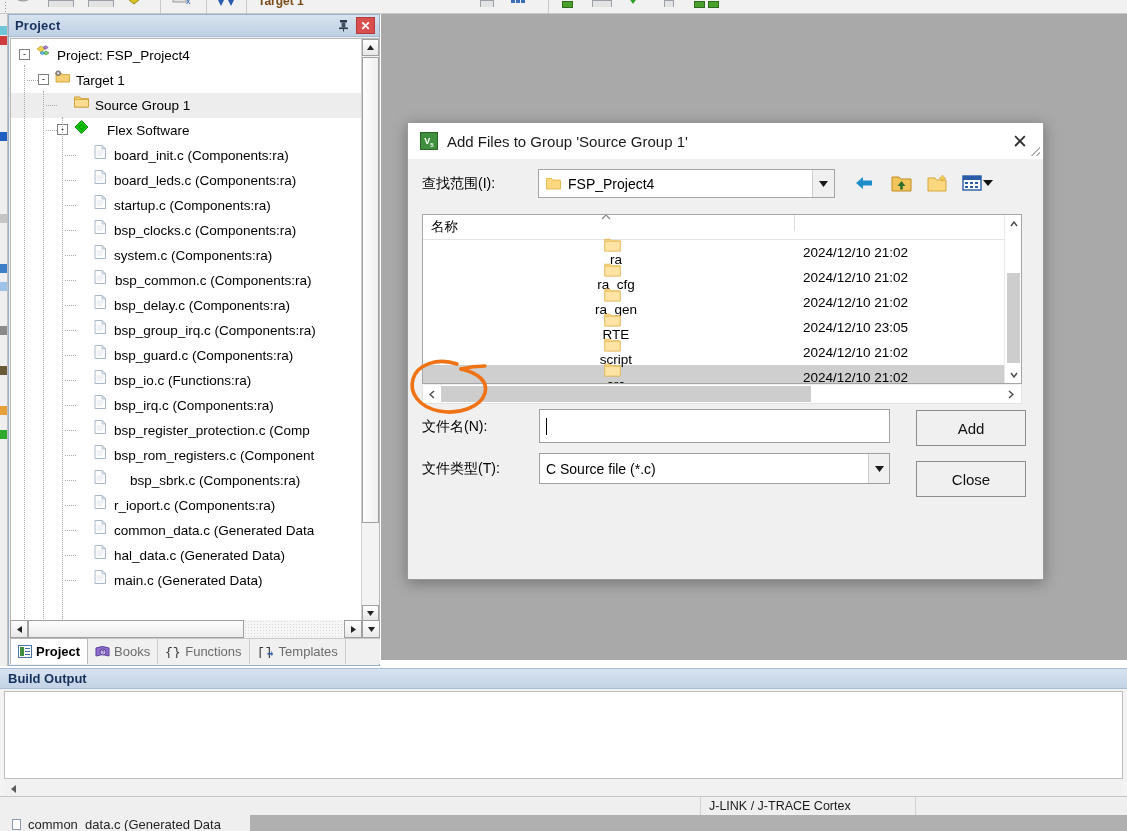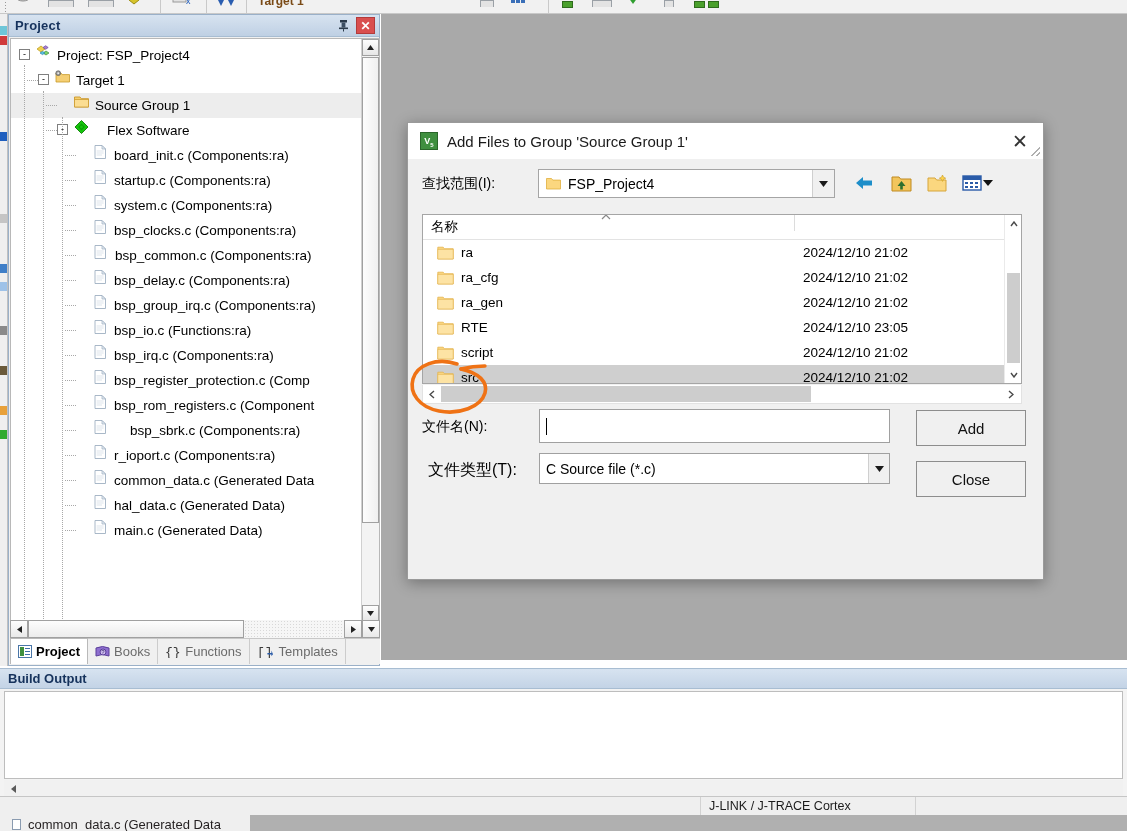--- a/index.html
+++ b/index.html
@@ -251,21 +251,21 @@
   }
   .list-head {
     position: relative; height: 25px; background: #ffffff;
     border-bottom: 1px solid #e3e3e3; display: flex; align-items: center;
   }
   .lh-cell { font-size: 13.5px; padding-left: 8px; position: relative; height: 37px; display:flex; align-items:center;}
   .lh-sep { position: absolute; top: 3px; width: 1px; height: 19px; background: #dcdcdc; }
   .lh-sort { position: absolute; top: 2px; font-size: 10px; color: #666; }
   .lrow { height: 25px; display: flex; align-items: center; font-size: 13.5px; }
   .lrow.sel { background: #cfcfcf; }
-  .lrow .nm { width: 372px; display: flex; align-items: center; padding-left: 14px; }
+  .lrow .nm { width: 372px; display: flex; align-items: center; padding-left: 14px; flex-direction: column; }
   .lrow .dt { padding-left: 8px; }
   .folder-ico { width: 17px; height: 14px; margin-right: 7px; position: relative; flex:0 0 auto;}
 
   .list-vsb {
     position: absolute; right: 0; top: 0; width: 17px; height: 168px;
     background: #ffffff; border-left: 1px solid #eaeaea;
   }
   .lv-arrow { width: 17px; height: 17px; display:flex; align-items:center; justify-content:center;
     color:#5a5a5a; font-size: 10px; }
   .lv-thumb { position: absolute; left: 2px; width: 13px; background: #cdcdcd; }
@@ -273,21 +273,21 @@
   .hscroll {
     position: absolute; left: 14px; top: 226px; width: 600px; height: 19px;
     background: #ffffff; display: flex; align-items: center;
     border: 1px solid #e2e2e2; border-top:none;
   }
   .hs-arrow { width: 18px; height: 17px; display:flex; align-items:center; justify-content:center;
     color:#5a5a5a; font-size: 11px; }
   .hs-thumb { position:absolute; left: 18px; top: 1px; height: 16px; width: 370px; background:#cdcdcd; }
 
   .lbl-fn { position: absolute; left: 14px; top: 259px; font-size: 14px; }
-  .lbl-ft { position: absolute; left: 20px; top: 301px; font-size: 16px; }
+  .lbl-ft { position: absolute; left: 14px; top: 301px; font-size: 14px; }
 
   .input-fn {
     position: absolute; left: 131px; top: 250px; width: 351px; height: 34px;
     background: #fff; border: 1px solid #a0a0a0; display:flex; align-items:center;
     padding-left: 6px;
   }
   .caret { width:1px; height:17px; background:#000; }
   .combo-ft {
     position: absolute; left: 131px; top: 294px; width: 351px; height: 31px;
     background: #fff; border: 1px solid #a0a0a0; display: flex; align-items: center;
@@ -471,68 +471,84 @@
               <svg width="17" height="16" viewBox="0 0 17 16">
                 <path d="M3 1.5h7l3.5 3.5v9.5H3z" fill="#ffffff" stroke="#9fb0c2" stroke-width="0.9"></path>
                 <path d="M10 1.5v3.5h3.5z" fill="#e4ebf2" stroke="#9fb0c2" stroke-width="0.7"></path>
                 <g stroke="#cfd8e2" stroke-width="0.7">
                   <line x1="4.6" y1="7" x2="11.6" y2="7"></line>
                   <line x1="4.6" y1="9" x2="11.6" y2="9"></line>
                   <line x1="4.6" y1="11" x2="10" y2="11"></line>
                 </g>
               </svg>
             </span>
+            <span class="tlabel" style="position: absolute; left: 103px;">board_leds.c (Components:ra)</span>
+          </div>
+          <div class="trow">
+            <div class="tdash" style="left: 54px; top: 12px; width: 11px;"></div>
+            <div style="position: absolute; left: 65px; top: 6px;"></div>
+            <span class="ticon" style="position: absolute; left: 81px; top: 1px;">
+              <svg width="17" height="16" viewBox="0 0 17 16">
+                <path d="M3 1.5h7l3.5 3.5v9.5H3z" fill="#ffffff" stroke="#9fb0c2" stroke-width="0.9"></path>
+                <path d="M10 1.5v3.5h3.5z" fill="#e4ebf2" stroke="#9fb0c2" stroke-width="0.7"></path>
+                <g stroke="#cfd8e2" stroke-width="0.7">
+                  <line x1="4.6" y1="7" x2="11.6" y2="7"></line>
+                  <line x1="4.6" y1="9" x2="11.6" y2="9"></line>
+                  <line x1="4.6" y1="11" x2="10" y2="11"></line>
+                </g>
+              </svg>
+            </span>
             <span class="tlabel" style="position: absolute; left: 103px;">startup.c (Components:ra)</span>
           </div>
           <div class="trow">
             <div class="tdash" style="left: 54px; top: 12px; width: 11px;"></div>
             <div style="position: absolute; left: 65px; top: 6px;"></div>
             <span class="ticon" style="position: absolute; left: 81px; top: 1px;">
               <svg width="17" height="16" viewBox="0 0 17 16">
                 <path d="M3 1.5h7l3.5 3.5v9.5H3z" fill="#ffffff" stroke="#9fb0c2" stroke-width="0.9"></path>
                 <path d="M10 1.5v3.5h3.5z" fill="#e4ebf2" stroke="#9fb0c2" stroke-width="0.7"></path>
                 <g stroke="#cfd8e2" stroke-width="0.7">
                   <line x1="4.6" y1="7" x2="11.6" y2="7"></line>
                   <line x1="4.6" y1="9" x2="11.6" y2="9"></line>
                   <line x1="4.6" y1="11" x2="10" y2="11"></line>
                 </g>
               </svg>
             </span>
+            <span class="tlabel" style="position: absolute; left: 103px;">bsp_clocks.c (Components:ra)</span>
+          </div>
+          <div class="trow">
+            <div class="tdash" style="left: 54px; top: 12px; width: 11px;"></div>
+            <div style="position: absolute; left: 65px; top: 6px;"></div>
+            <span class="ticon" style="position: absolute; left: 81px; top: 1px;">
+              <svg width="17" height="16" viewBox="0 0 17 16">
+                <path d="M3 1.5h7l3.5 3.5v9.5H3z" fill="#ffffff" stroke="#9fb0c2" stroke-width="0.9"></path>
+                <path d="M10 1.5v3.5h3.5z" fill="#e4ebf2" stroke="#9fb0c2" stroke-width="0.7"></path>
+                <g stroke="#cfd8e2" stroke-width="0.7">
+                  <line x1="4.6" y1="7" x2="11.6" y2="7"></line>
+                  <line x1="4.6" y1="9" x2="11.6" y2="9"></line>
+                  <line x1="4.6" y1="11" x2="10" y2="11"></line>
+                </g>
+              </svg>
+            </span>
             <span class="tlabel" style="position: absolute; left: 103px;">system.c (Components:ra)</span>
           </div>
           <div class="trow">
             <div class="tdash" style="left: 54px; top: 12px; width: 11px;"></div>
             <div style="position: absolute; left: 65px; top: 6px;"></div>
             <span class="ticon" style="position: absolute; left: 81px; top: 1px;">
               <svg width="17" height="16" viewBox="0 0 17 16">
                 <path d="M3 1.5h7l3.5 3.5v9.5H3z" fill="#ffffff" stroke="#9fb0c2" stroke-width="0.9"></path>
                 <path d="M10 1.5v3.5h3.5z" fill="#e4ebf2" stroke="#9fb0c2" stroke-width="0.7"></path>
                 <g stroke="#cfd8e2" stroke-width="0.7">
                   <line x1="4.6" y1="7" x2="11.6" y2="7"></line>
                   <line x1="4.6" y1="9" x2="11.6" y2="9"></line>
                   <line x1="4.6" y1="11" x2="10" y2="11"></line>
                 </g>
               </svg>
             </span>
-            <span class="tlabel" style="position: absolute; left: 103px;">bsp_clocks.c (Components:ra)</span>
-          </div>
-          <div class="trow">
-            <div class="tdash" style="left: 54px; top: 12px; width: 11px;"></div>
-            <div style="position: absolute; left: 65px; top: 6px;"></div>
-            <span class="ticon" style="position: absolute; left: 81px; top: 1px;">
-              <svg width="17" height="16" viewBox="0 0 17 16">
-                <path d="M3 1.5h7l3.5 3.5v9.5H3z" fill="#ffffff" stroke="#9fb0c2" stroke-width="0.9"></path>
-                <path d="M10 1.5v3.5h3.5z" fill="#e4ebf2" stroke="#9fb0c2" stroke-width="0.7"></path>
-                <g stroke="#cfd8e2" stroke-width="0.7">
-                  <line x1="4.6" y1="7" x2="11.6" y2="7"></line>
-                  <line x1="4.6" y1="9" x2="11.6" y2="9"></line>
-                  <line x1="4.6" y1="11" x2="10" y2="11"></line>
-                </g>
-              </svg>
-            </span>
             <span class="tlabel" style="position: absolute; left: 104px;">bsp_common.c (Components:ra)</span>
           </div>
           <div class="trow">
             <div class="tdash" style="left: 54px; top: 12px; width: 11px;"></div>
             <div style="position: absolute; left: 65px; top: 6px;"></div>
             <span class="ticon" style="position: absolute; left: 81px; top: 1px;">
               <svg width="17" height="16" viewBox="0 0 17 16">
                 <path d="M3 1.5h7l3.5 3.5v9.5H3z" fill="#ffffff" stroke="#9fb0c2" stroke-width="0.9"></path>
                 <path d="M10 1.5v3.5h3.5z" fill="#e4ebf2" stroke="#9fb0c2" stroke-width="0.7"></path>
                 <g stroke="#cfd8e2" stroke-width="0.7">
@@ -552,20 +568,36 @@
                 <path d="M3 1.5h7l3.5 3.5v9.5H3z" fill="#ffffff" stroke="#9fb0c2" stroke-width="0.9"></path>
                 <path d="M10 1.5v3.5h3.5z" fill="#e4ebf2" stroke="#9fb0c2" stroke-width="0.7"></path>
                 <g stroke="#cfd8e2" stroke-width="0.7">
                   <line x1="4.6" y1="7" x2="11.6" y2="7"></line>
                   <line x1="4.6" y1="9" x2="11.6" y2="9"></line>
                   <line x1="4.6" y1="11" x2="10" y2="11"></line>
                 </g>
               </svg>
             </span>
             <span class="tlabel" style="position: absolute; left: 103px;">bsp_group_irq.c (Components:ra)</span>
+          </div>
+          <div class="trow">
+            <div class="tdash" style="left: 54px; top: 12px; width: 11px;"></div>
+            <div style="position: absolute; left: 65px; top: 6px;"></div>
+            <span class="ticon" style="position: absolute; left: 81px; top: 1px;">
+              <svg width="17" height="16" viewBox="0 0 17 16">
+                <path d="M3 1.5h7l3.5 3.5v9.5H3z" fill="#ffffff" stroke="#9fb0c2" stroke-width="0.9"></path>
+                <path d="M10 1.5v3.5h3.5z" fill="#e4ebf2" stroke="#9fb0c2" stroke-width="0.7"></path>
+                <g stroke="#cfd8e2" stroke-width="0.7">
+                  <line x1="4.6" y1="7" x2="11.6" y2="7"></line>
+                  <line x1="4.6" y1="9" x2="11.6" y2="9"></line>
+                  <line x1="4.6" y1="11" x2="10" y2="11"></line>
+                </g>
+              </svg>
+            </span>
+            <span class="tlabel" style="position: absolute; left: 103px;">bsp_guard.c (Components:ra)</span>
           </div>
           <div class="trow">
             <div class="tdash" style="left: 54px; top: 12px; width: 11px;"></div>
             <div style="position: absolute; left: 65px; top: 6px;"></div>
             <span class="ticon" style="position: absolute; left: 81px; top: 1px;">
               <svg width="17" height="16" viewBox="0 0 17 16">
                 <path d="M3 1.5h7l3.5 3.5v9.5H3z" fill="#ffffff" stroke="#9fb0c2" stroke-width="0.9"></path>
                 <path d="M10 1.5v3.5h3.5z" fill="#e4ebf2" stroke="#9fb0c2" stroke-width="0.7"></path>
                 <g stroke="#cfd8e2" stroke-width="0.7">
                   <line x1="4.6" y1="7" x2="11.6" y2="7"></line>

